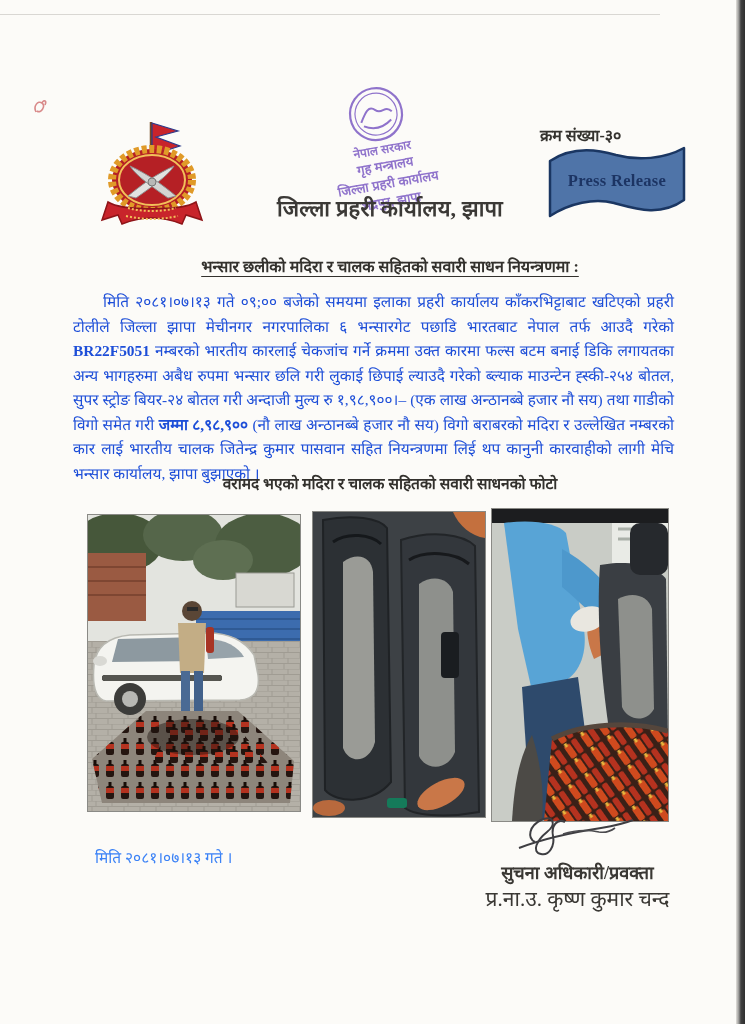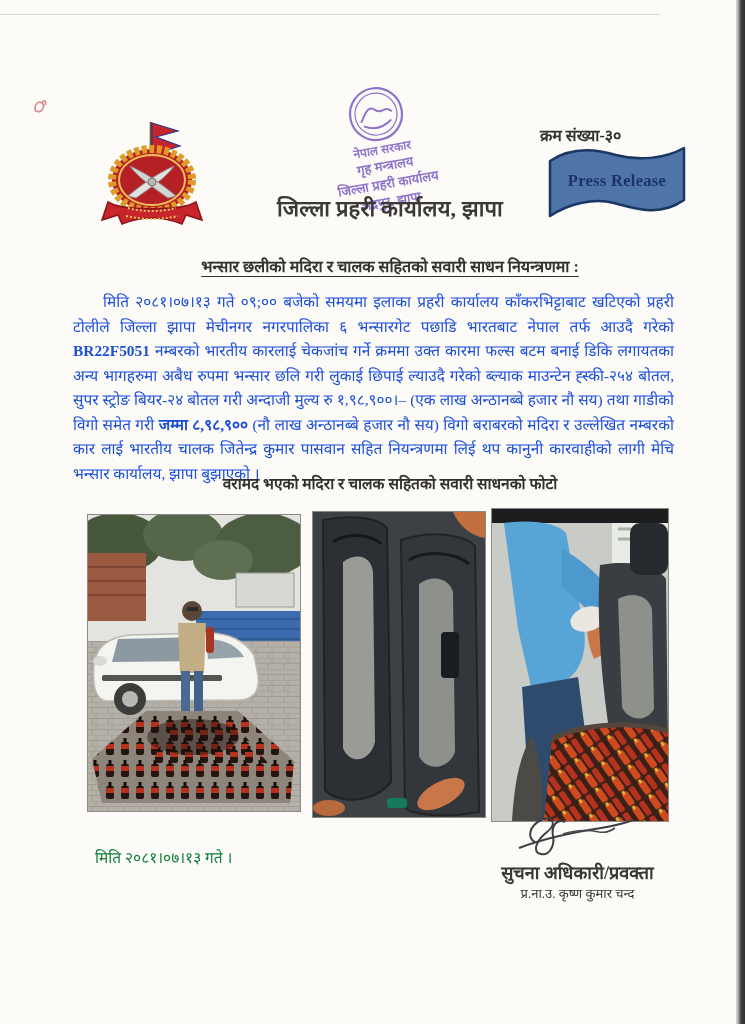--- a/index.html
+++ b/index.html
@@ -36,25 +36,25 @@
   .photo-heading{position:absolute;left:0;top:472px;width:780px;text-align:center;
     font-weight:700;font-size:15.5px;color:#33312d;}
   .photo-heading span{text-underline-offset:3px;margin-top:28px;}
 
   .photo{position:absolute;background:#cfcfc9;box-shadow:0 0 0 1px #8a8a86;}
   .photo svg{display:block;}
   .photo1{left:88px;top:515px;width:212px;height:296px;}
   .photo2{left:313px;top:512px;width:172px;height:305px;}
   .photo3{left:492px;top:509px;width:176px;height:312px;}
 
-  .footer-left{position:absolute;left:95px;top:843px;font-size:15.5px;color:#15803d;line-height:30px;}
+  .footer-left{position:absolute;left:95px;top:843px;font-size:15.5px;color:#3b82f6;line-height:30px;}
   .signature{position:absolute;left:505px;top:808px;}
   .footer-right{position:absolute;left:450px;top:860px;width:255px;text-align:center;color:#3a3834;}
   .footer-right .fr-title{font-weight:700;font-size:18px;}
-  .footer-right .fr-name{font-size:13px;margin-bottom:25px;}
+  .footer-right .fr-name{font-size:21px;margin-bottom:25px;}
   .footer-right .fr-contact{font-size:15px;}
 
   .stamp-line{fill:#7d5cc4;font-weight:700;font-family:"Liberation Sans",sans-serif;}
 </style>
 </head>
 <body>
 
 <div class="page">
 
   <div class="scan-line-top"></div>

